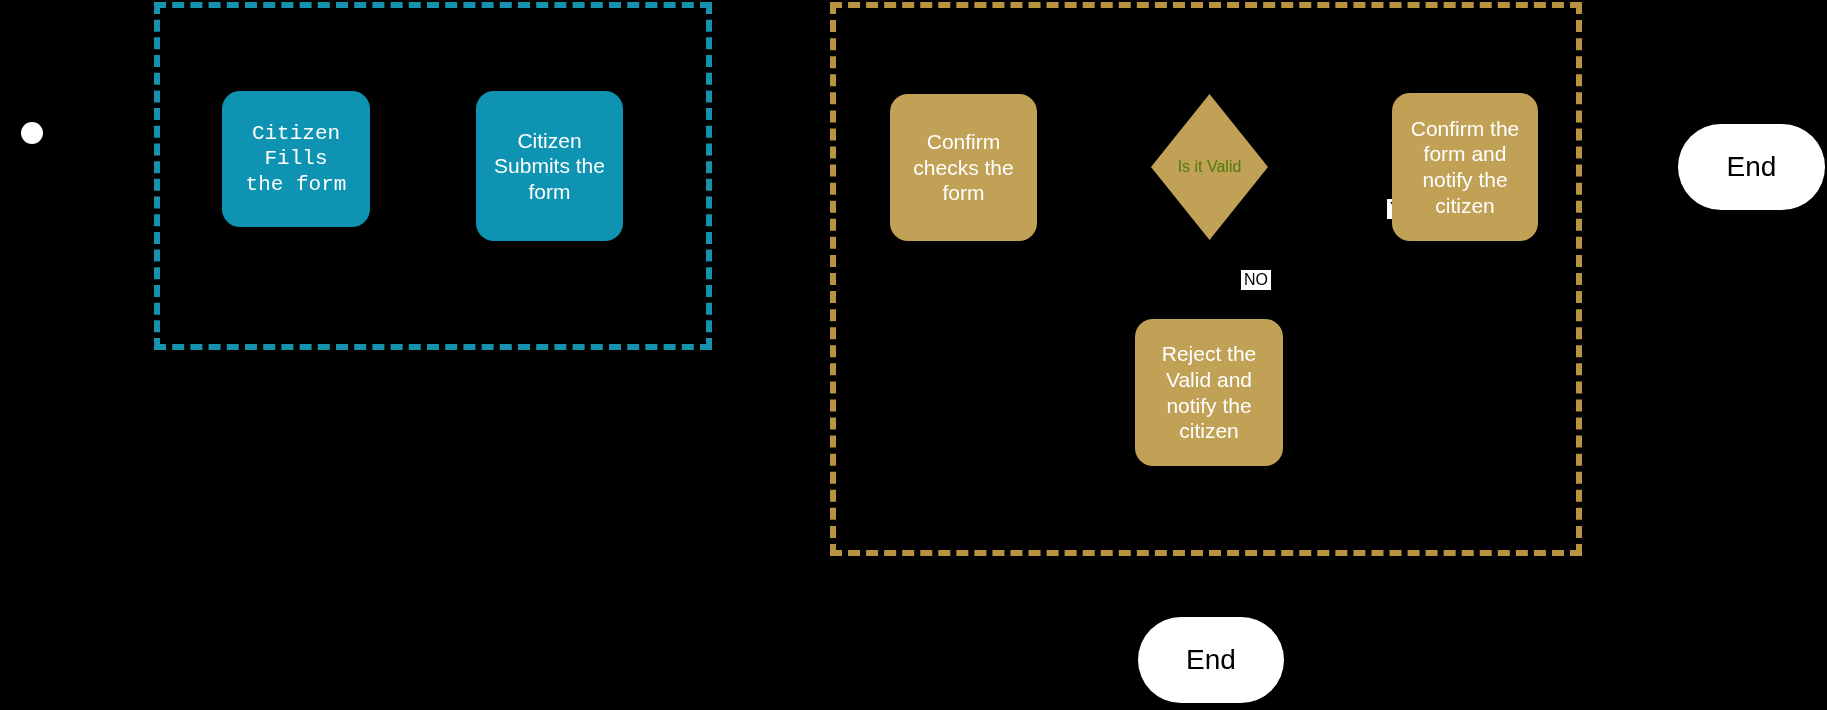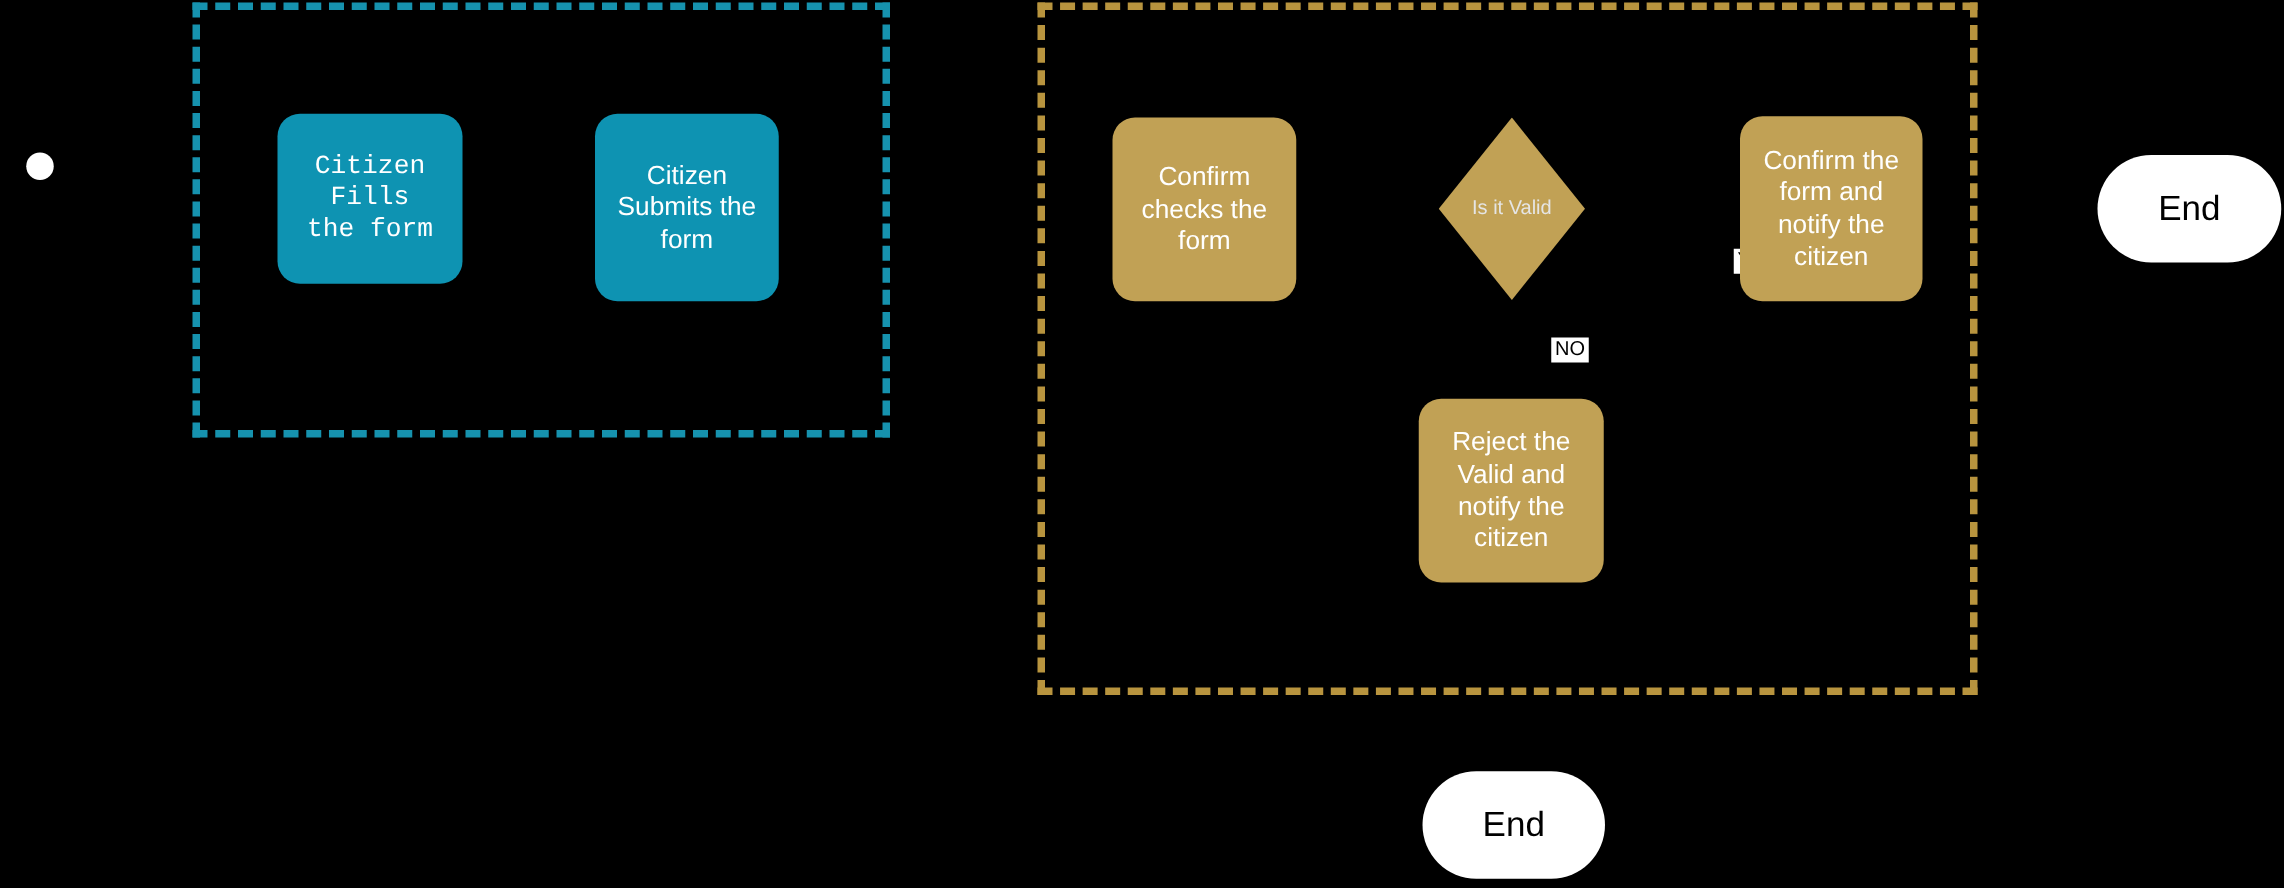--- a/index.html
+++ b/index.html
@@ -52,21 +52,21 @@
     width: 117px; height: 146px;
   }
   .diamond-wrap svg { display: block; width: 100%; height: 100%; }
   .diamond-label {
     position: absolute;
     inset: 0;
     display: flex;
     align-items: center;
     justify-content: center;
     text-align: center;
-    color: #e5e5e5;
+    color: #4d7c0f;
     font-size: 16px;
   }
   .end-node {
     position: absolute;
     background: #ffffff;
     color: #000000;
     border-radius: 43px;
     display: flex;
     align-items: center;
     justify-content: center;

